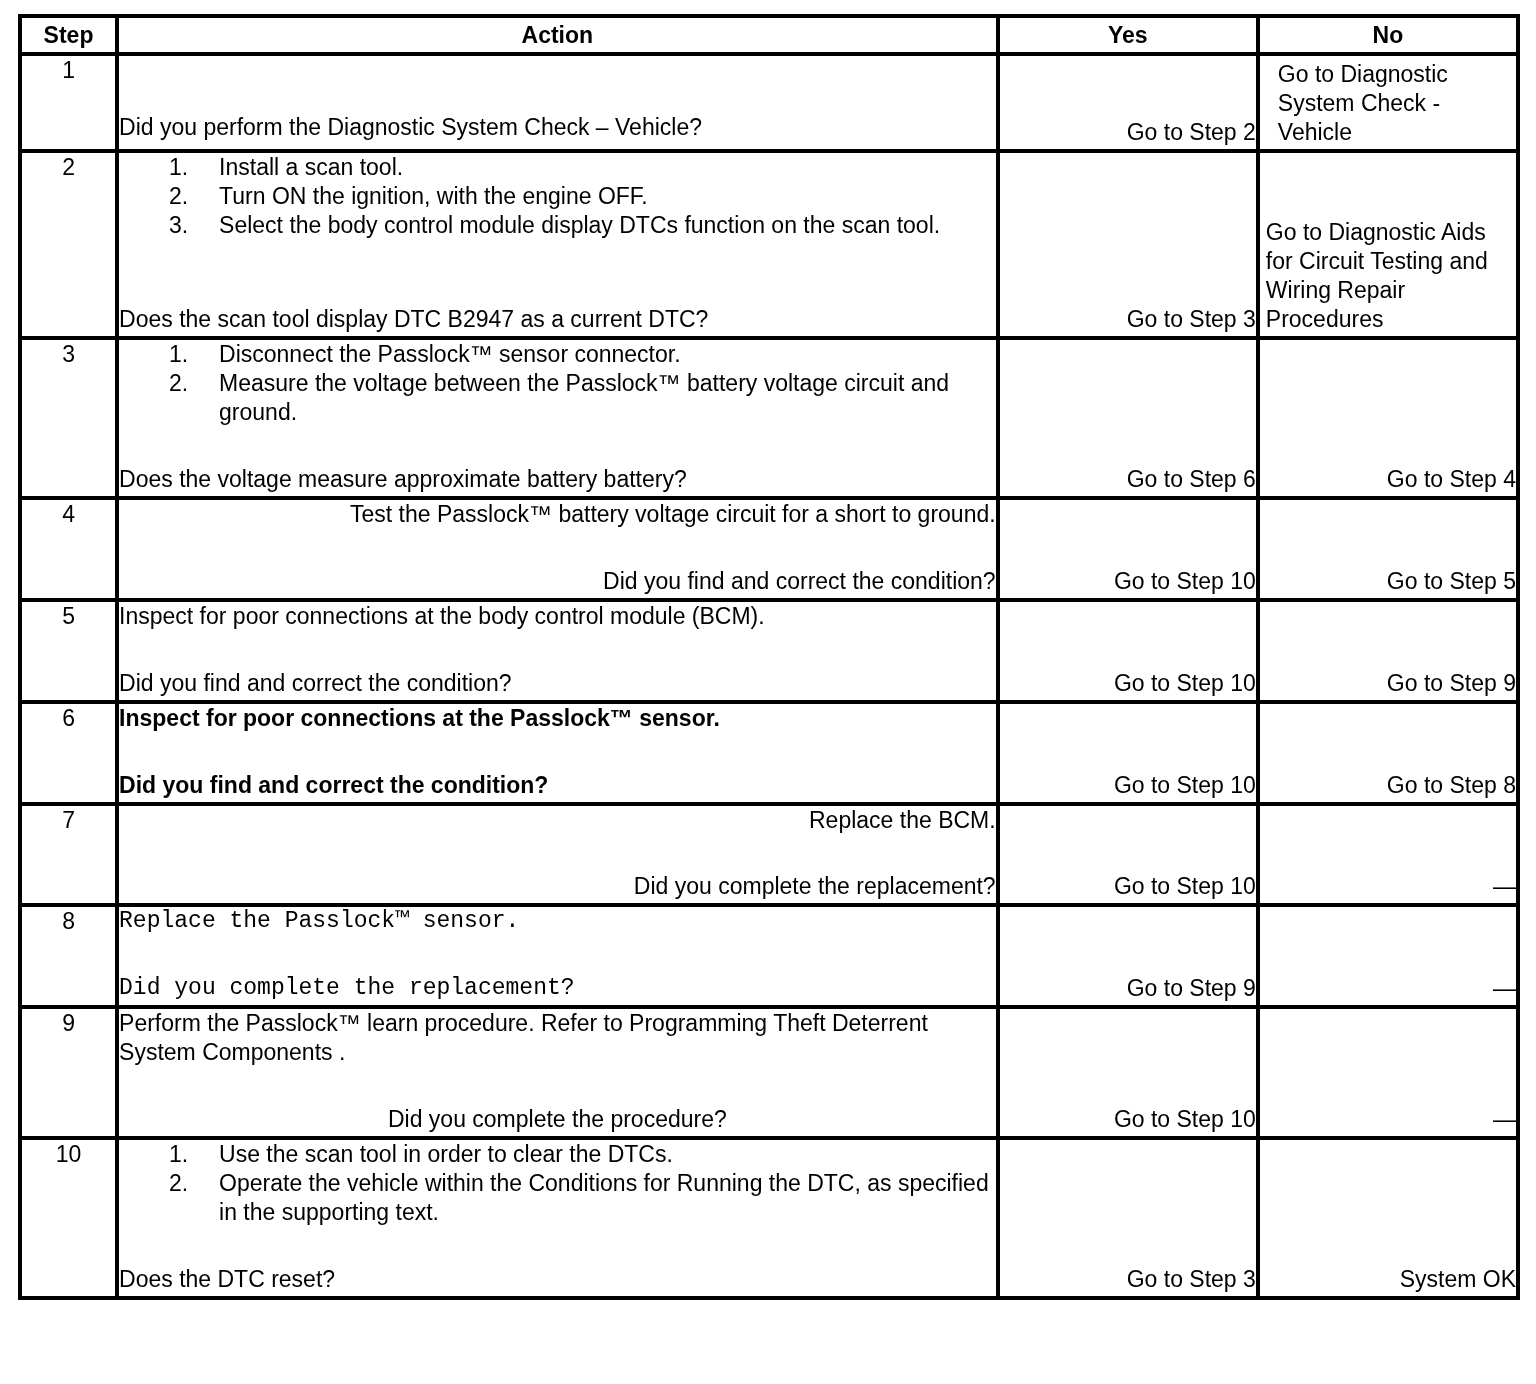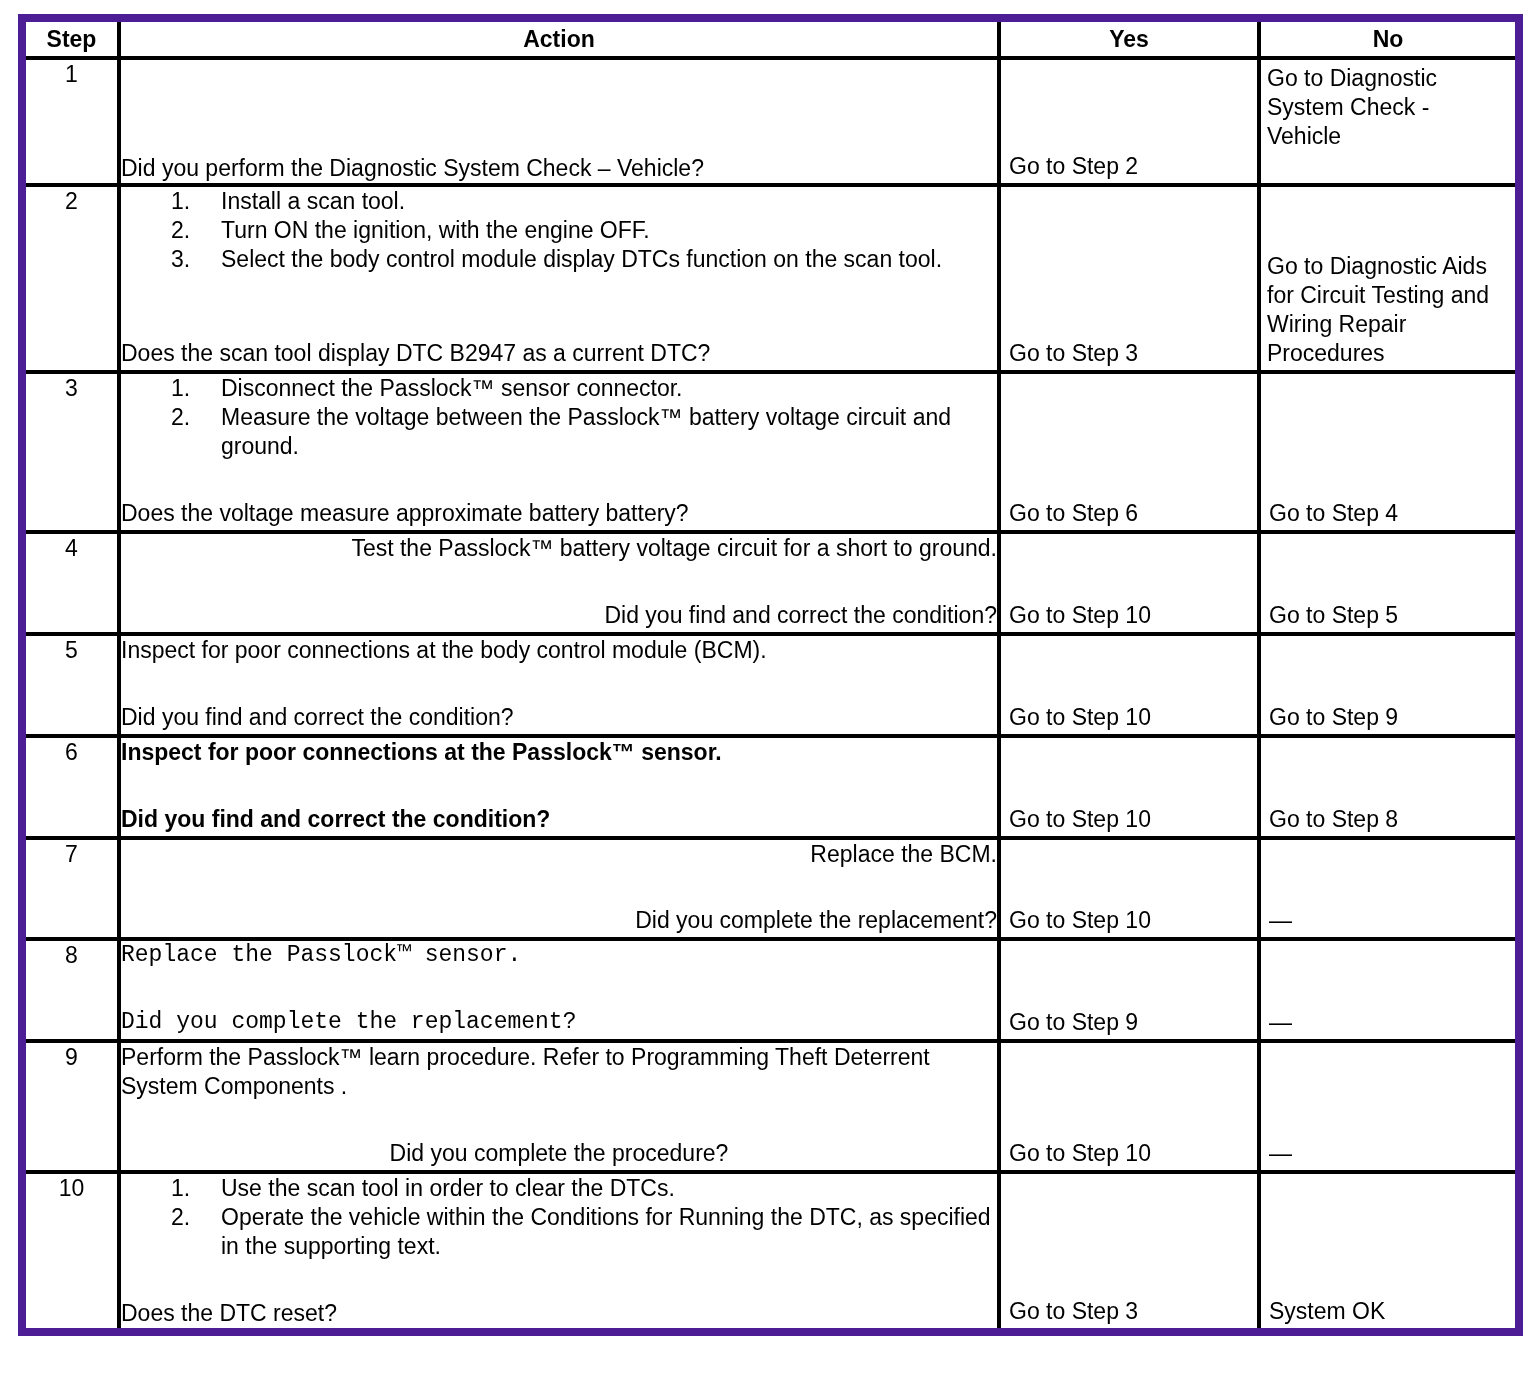--- a/index.html
+++ b/index.html
@@ -1,36 +1,36 @@
 <!DOCTYPE html>
 <html><head>
 <meta charset="utf-8">
 <style>
   html, body { margin: 0; padding: 0; background: #ffffff; }
   body { width: 1536px; height: 1384px; position: relative; font-family: "Liberation Sans", sans-serif; color: #000; }
   table.diag {
     position: absolute; left: 18px; top: 14px;
     width: 1502px; border-collapse: collapse; table-layout: fixed;
-    border: 8px solid #4c1d95;
+    border: 4px solid #4c1d95;
   }
   table.diag th, table.diag td {
     border: 4px solid #000; padding: 0; vertical-align: top;
     font-size: 23px; line-height: 29px;
   }
   table.diag th { font-weight: bold; text-align: center; height: 34px; vertical-align: middle; }
   col.c-step { width: 97px; }
   col.c-action { width: 880px; }
   col.c-yes { width: 260px; }
   col.c-no { width: 260px; }
   td.step { text-align: center; vertical-align: middle; }
   td.action { padding: 4px 6px 2px 6px; }
   td.action .cell { display: flex; flex-direction: column; height: 100%; }
   td.yes, td.no { position: relative; }
-  .bottom-center { position: absolute; left: 8px; right: 0; bottom: 2px; text-align: left; }
-  .no-text { padding: 4px 16px 2px 6px; }
+  .bottom-center { position: absolute; left: 8px; right: 0; bottom: 2px; text-align: right; }
+  .no-text { padding: 4px 16px 2px 6px; margin-left: 12px; }
   .no-bottom-left { position: absolute; left: 6px; right: 4px; bottom: 2px; }
   ol.substeps { margin: 0; padding: 0; list-style: none; }
   ol.substeps li { display: flex; }
   ol.substeps li .num { width: 100px; text-align: right; padding-right: 0; flex: none; }
   ol.substeps li .num span { display: inline-block; width: 50px; text-align: left; margin-left: 50px; }
   ol.substeps li .txt { flex: 1; }
   .question { margin-top: auto; }
 </style>
 </head>
 <body>
@@ -47,21 +47,21 @@
       <th>Step</th>
       <th>Action</th>
       <th>Yes</th>
       <th>No</th>
     </tr>
   </thead>
   <tbody id="tbody">
       <tr style="height: 92px;">
         <td class="step">1</td>
         <td class="action">
-          <div class="cell" style="height: 86px; margin-top: 37px;">
+          <div class="cell" style="height: 86px;">
             <div class="question">Did you perform the Diagnostic System Check – Vehicle?</div>
           </div>
         </td>
         <td class="yes">
           <div class="bottom-center">Go to Step 2</div>
         </td>
         <td class="no">
           <div class="no-text">Go to Diagnostic System Check - Vehicle</div>
         </td>
       </tr>

